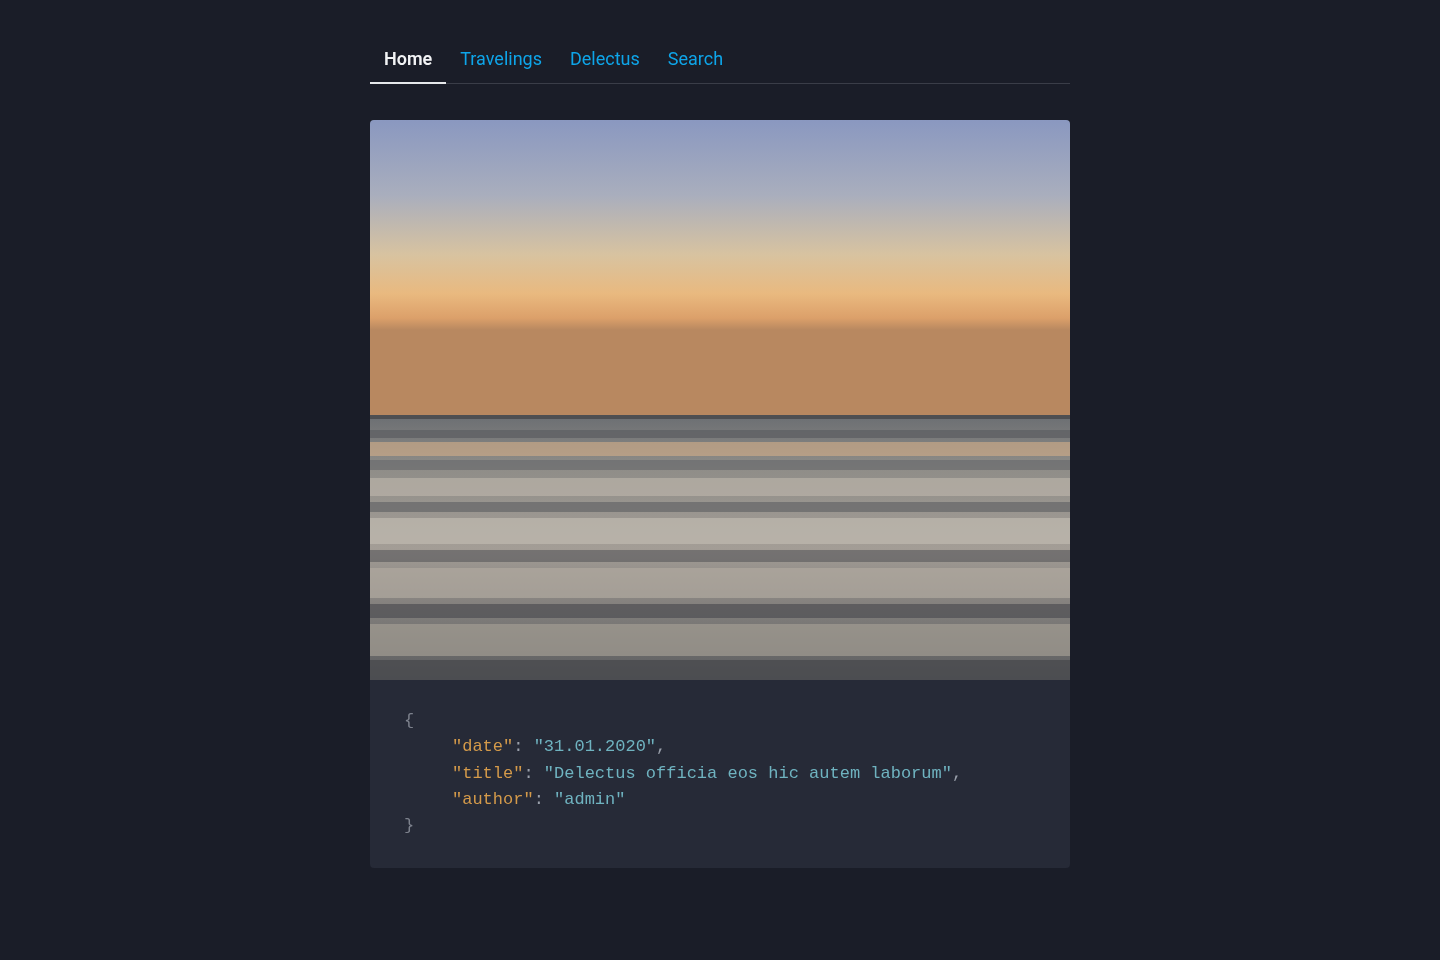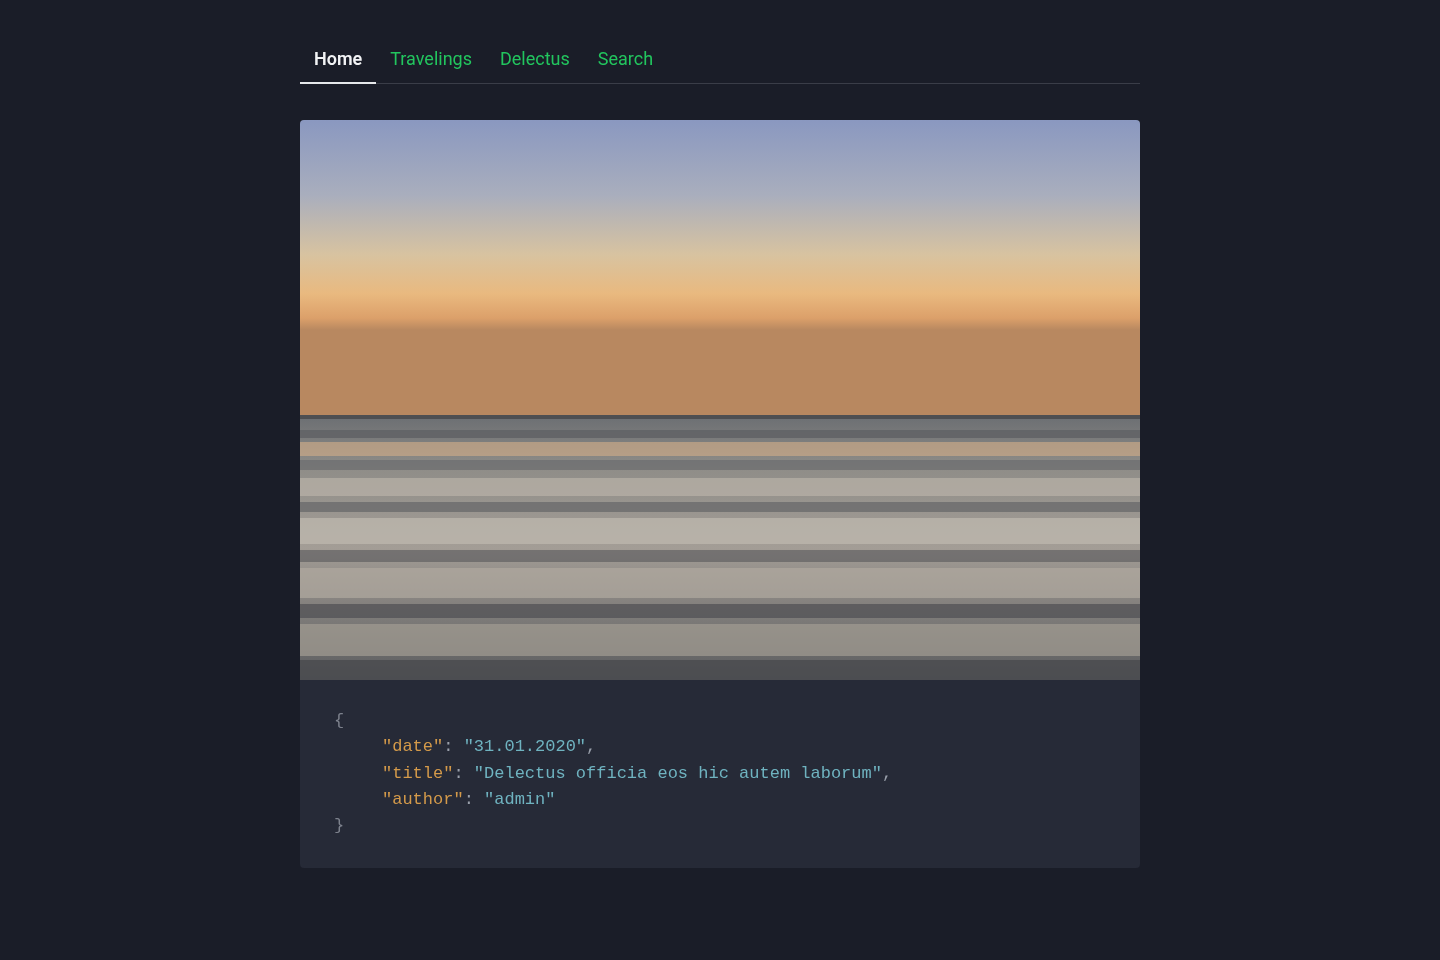--- a/index.html
+++ b/index.html
@@ -4,32 +4,32 @@
 <style>
   * { box-sizing: border-box; margin: 0; padding: 0; }
   body {
     background: #1a1d28;
     font-family: -apple-system, BlinkMacSystemFont, "Segoe UI", Roboto, sans-serif;
     width: 1440px;
     height: 960px;
     overflow: hidden;
   }
   .container {
-    width: 840px;
+    width: 700px;
     margin: 6px auto;
   }
   .tabs {
     display: flex;
     border-bottom: 1px solid #3a3d48;
     margin-top: 36px;
   }
   .tab {
     padding: 12px 14px 14px 14px;
     font-size: 18px;
-    color: #22c55e;
+    color: #0ea5e9;
     cursor: pointer;
     position: relative;
   }
   .tab.active {
     color: #f2f3f5;
     font-weight: 600;
   }
   .tab.active::after {
     content: "";
     position: absolute;

